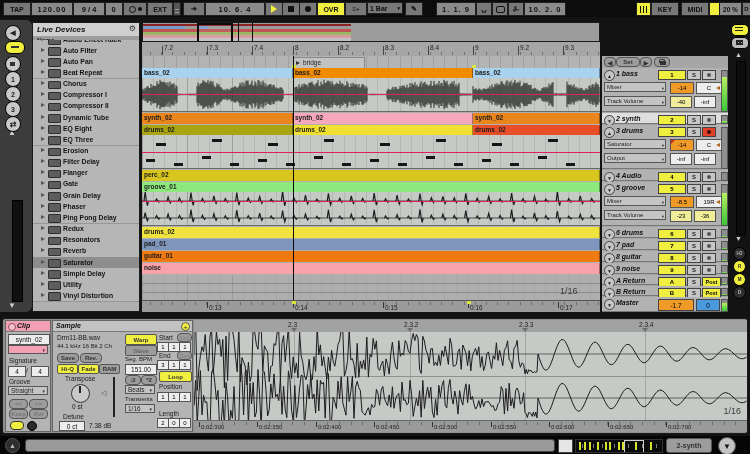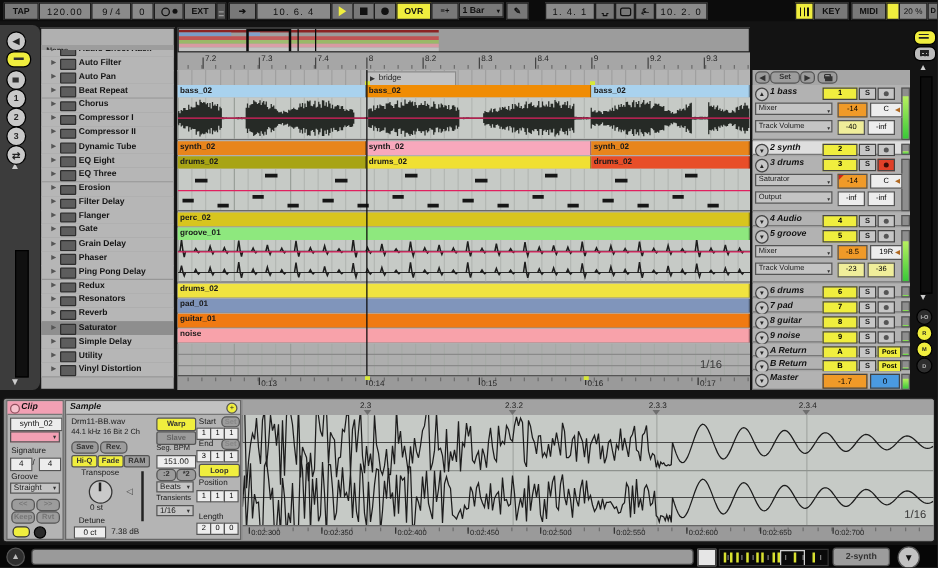--- a/index.html
+++ b/index.html
@@ -2,21 +2,21 @@
 <html><head>
 <meta charset="utf-8">
 <style>
   html,body{margin:0;padding:0;background:#2a2a2a;}
   #root{position:relative;width:750px;height:454px;background:#131313;overflow:hidden;
         font-family:"Liberation Sans",sans-serif;-webkit-font-smoothing:none;}
   .abs{position:absolute;}
   .tbtn{position:absolute;top:2px;height:12px;background:#787878;border:1px solid #1f1f1f;
         color:#101010;font-size:7px;font-weight:bold;display:flex;align-items:center;justify-content:center;}
   .tfield{position:absolute;top:2px;height:12px;background:#8a8a8a;border:1px solid #1f1f1f;
-        color:#101010;font-size:7.5px;font-weight:normal;display:flex;align-items:center;justify-content:center;letter-spacing:1px;}
+        color:#101010;font-size:7.5px;font-weight:bold;display:flex;align-items:center;justify-content:center;letter-spacing:1px;}
   .yel{background:#f0ee3e !important;}
   .lbl{position:absolute;color:#1a1a1a;}
   .pill{position:absolute;background:#9c9c9c;border:1px solid #555;border-radius:4px;color:#333;
         font-size:6px;font-weight:bold;display:flex;align-items:center;justify-content:center;}
   .box{position:absolute;background:#ededed;border:1px solid #555;color:#111;
         font-size:6.5px;display:flex;align-items:center;justify-content:center;}
   .chooser{position:absolute;background:#c4c4c4;border:1px solid #555;color:#222;font-size:6.5px;
         display:flex;align-items:center;justify-content:space-between;padding:0 2px;box-sizing:border-box;}
   .chooser .car{font-size:5px;color:#333;}
   .titlebar{font-style:italic;font-weight:bold;font-size:8px;color:#101010;}
@@ -54,21 +54,21 @@
         <span style="width:6px;height:6px;background:#111;border-radius:50%;"></span>
       </div>
     <div class="tbtn yel" style="left:317px;width:26px;">OVR</div>
     <div class="tbtn" style="left:345px;width:20px;font-size:6px;">≡+</div>
     <div class="tbtn" style="left:367px;width:36px;justify-content:space-between;padding:0 2px;box-sizing:border-box;">
         <span>1 Bar</span>
         <span style="font-size:5px;">▾</span>
       </div>
     <div class="tbtn" style="left:405px;width:16px;">✎</div>
 
-    <div class="tfield" style="left:436px;width:38px;">1. 4. 1</div>
+    <div class="tfield" style="left:436px;width:38px;">1. 1. 9</div>
     <div class="tbtn" style="left:476px;width:14px;">⍽</div>
     <div class="tbtn" style="left:492px;width:14px;">
         <span style="width:7px;height:5px;border:1px solid #111;border-radius:2px;"></span>
       </div>
     <div class="tbtn" style="left:508px;width:14px;">⍼</div>
     <div class="tfield" style="left:524px;width:40px;">10. 2. 0</div>
 
     <div class="tbtn yel" style="left:636px;width:13px;">
       <span style="width:8px;height:7px;background:repeating-linear-gradient(90deg,#111 0 1px,#f0ee3e 1px 3px);"></span>
     </div>
@@ -79,20 +79,24 @@
     <div class="tbtn" style="left:742px;width:7px;font-size:6px;">D</div>
   </div>
 
   <div class="abs" style="left:0;top:20px;width:32px;height:292px;background:#3c3c3c;border-radius:0 6px 6px 0;"></div>
   <div id="sidebarTabs"></div>
   <div class="abs" style="left:8px;top:128px;color:#ccc;font-size:8px;">▲</div>
   <div class="abs" style="left:12px;top:200px;width:9px;height:100px;background:#101010;border:1px solid #000;"></div>
   <div class="abs" style="left:8px;top:301px;color:#ccc;font-size:8px;">▼</div>
 
   <div class="abs" style="left:32px;top:22px;width:108px;height:290px;background:#b0b0b0;border:1px solid #1a1a1a;box-sizing:border-box;overflow:hidden;">
+    <div class="abs" style="left:0;top:0;width:106px;height:13px;background:#cfcfcf;border-bottom:1px solid #6a6a6a;">
+      <span class="titlebar abs" style="left:4px;top:2px;">Live Devices</span>
+      <span class="abs" style="right:3px;top:1px;font-size:8px;color:#333;">⚙</span>
+    </div>
     <div class="abs" style="left:0;top:13px;width:106px;height:9px;background:#9d9d9d;border-bottom:1px solid #777;">
       <span class="abs" style="left:4px;top:1px;font-size:6.5px;font-weight:bold;color:#222;">Name</span>
     </div>
     <div id="browserItems" class="abs" style="left: 0px; top: 17px; width: 106px; height: 266px; overflow: hidden;">
         <div style="position: absolute; left: 0px; top: -6px; width: 106px; height: 11px; background: rgb(182, 182, 182); border-bottom: 1px solid rgb(151, 151, 151);">
           <div style="position: absolute; left: 8px; top: 2.5px; width: 0px; height: 0px; border-left: 4px solid rgb(85, 85, 85); border-top: 2.5px solid transparent; border-bottom: 2.5px solid transparent;"></div>
           <div style="position: absolute; left: 15px; top: 2px; width: 11px; height: 6.5px; background: rgb(93, 93, 93); border: 1px solid rgb(46, 46, 46); border-radius: 1px;"></div>
           <div style="position: absolute; left: 30px; top: 1.5px; font-size: 6.8px; font-weight: bold; color: rgb(20, 20, 20); white-space: nowrap;">Audio Effect Rack</div>
         </div>
         <div style="position: absolute; left: 0px; top: 5.15px; width: 106px; height: 11px; background: rgb(182, 182, 182); border-bottom: 1px solid rgb(151, 151, 151);">

